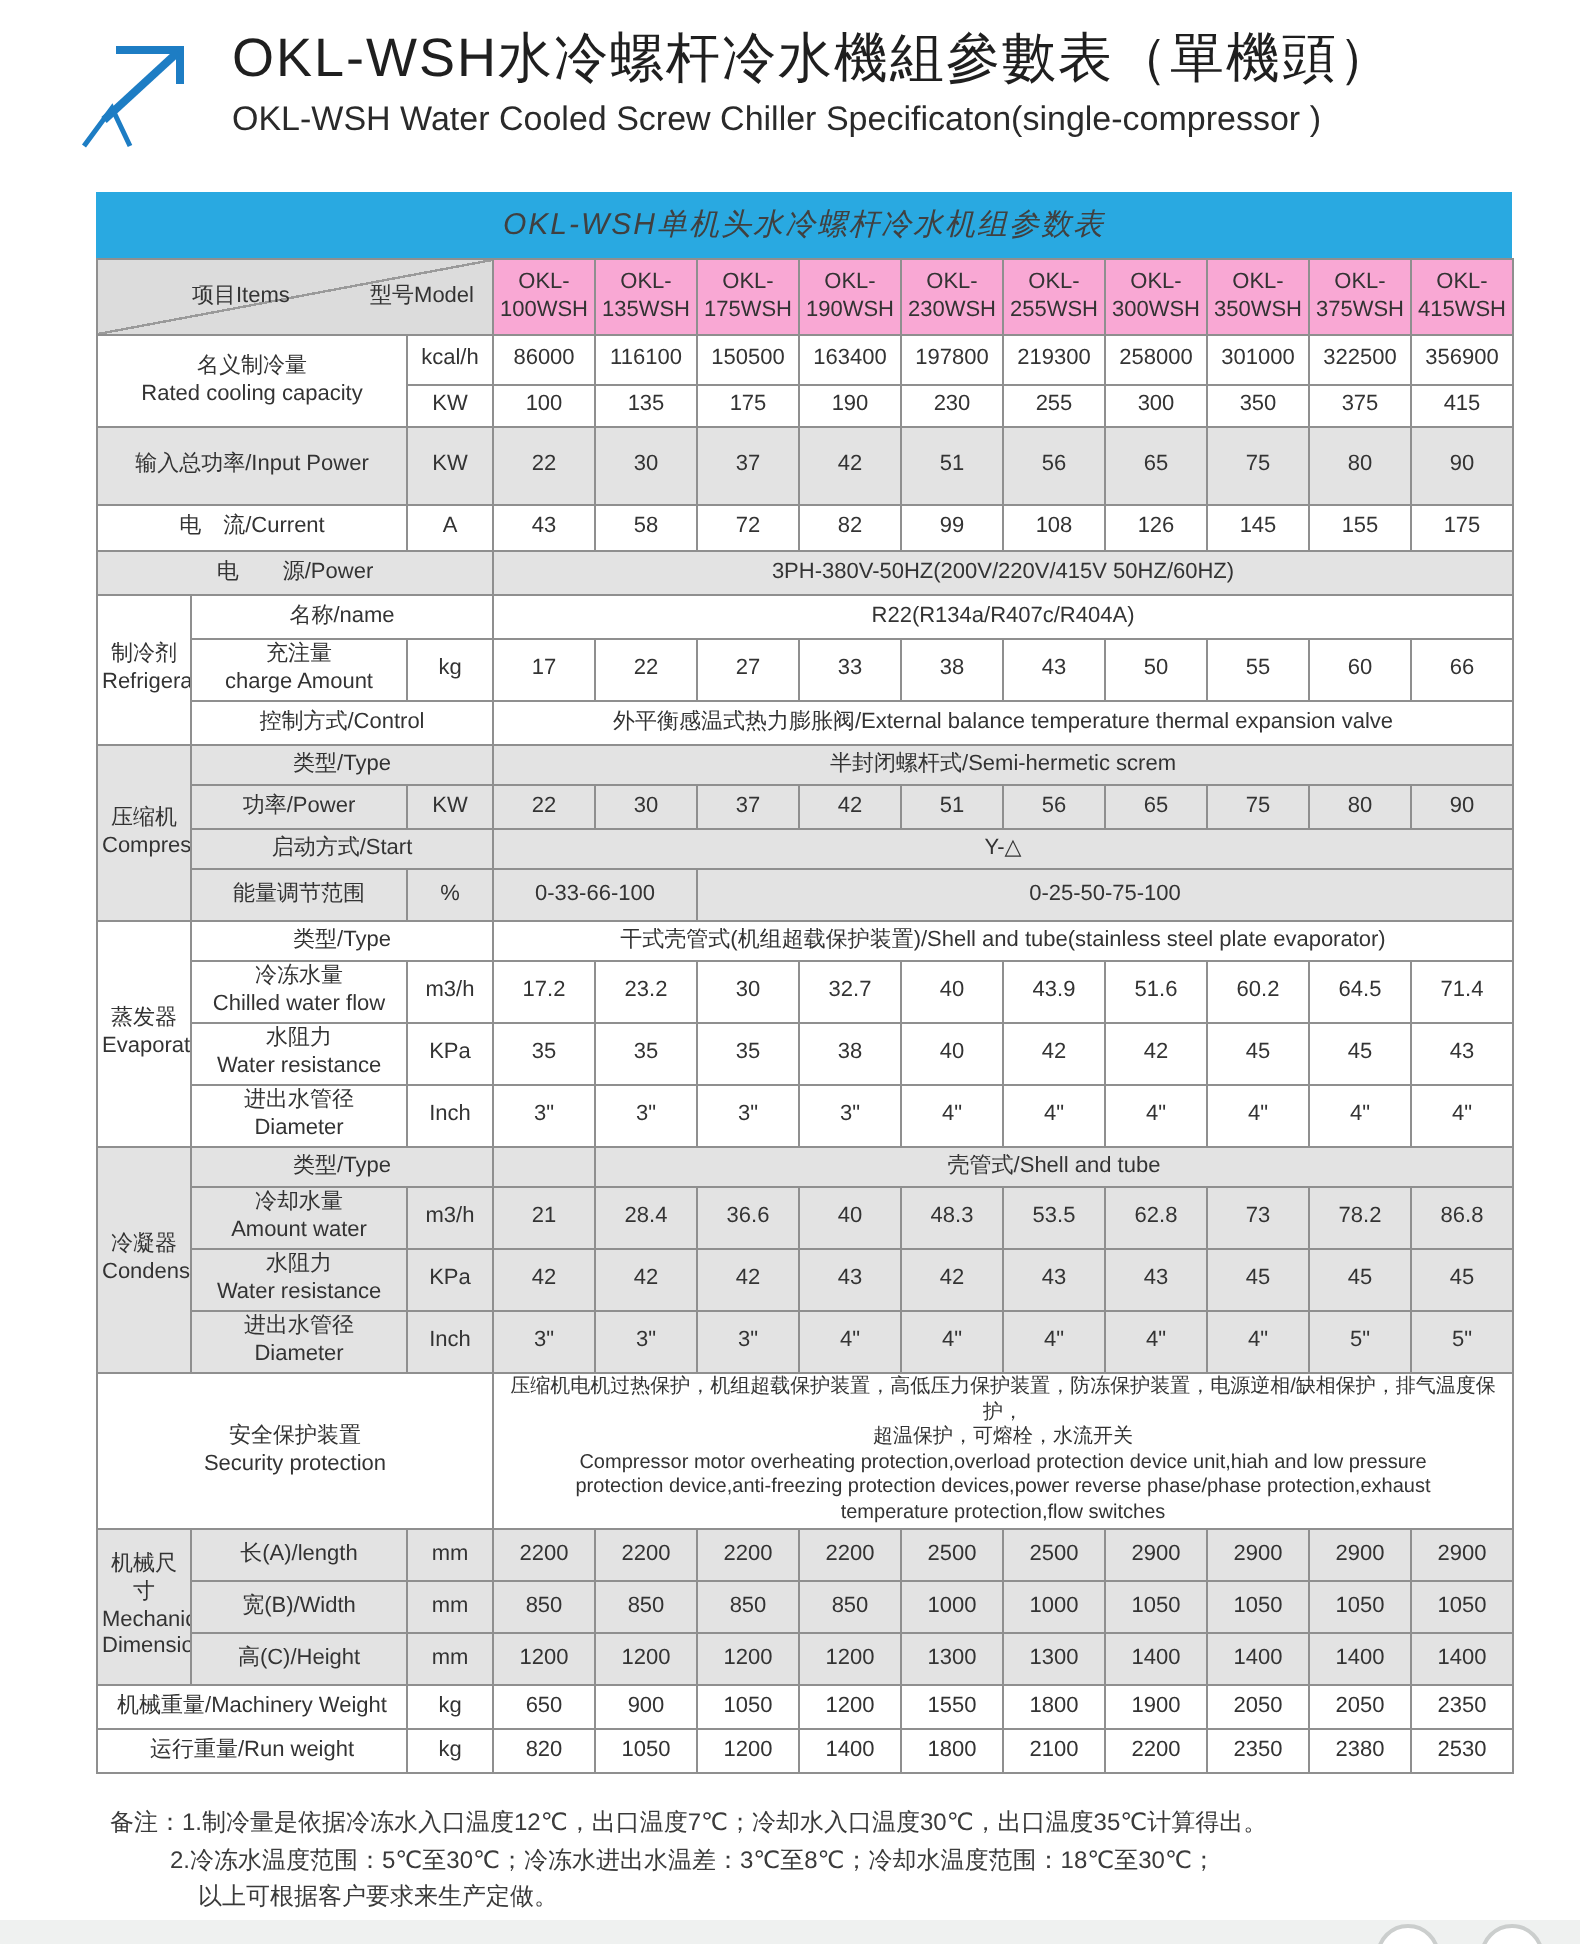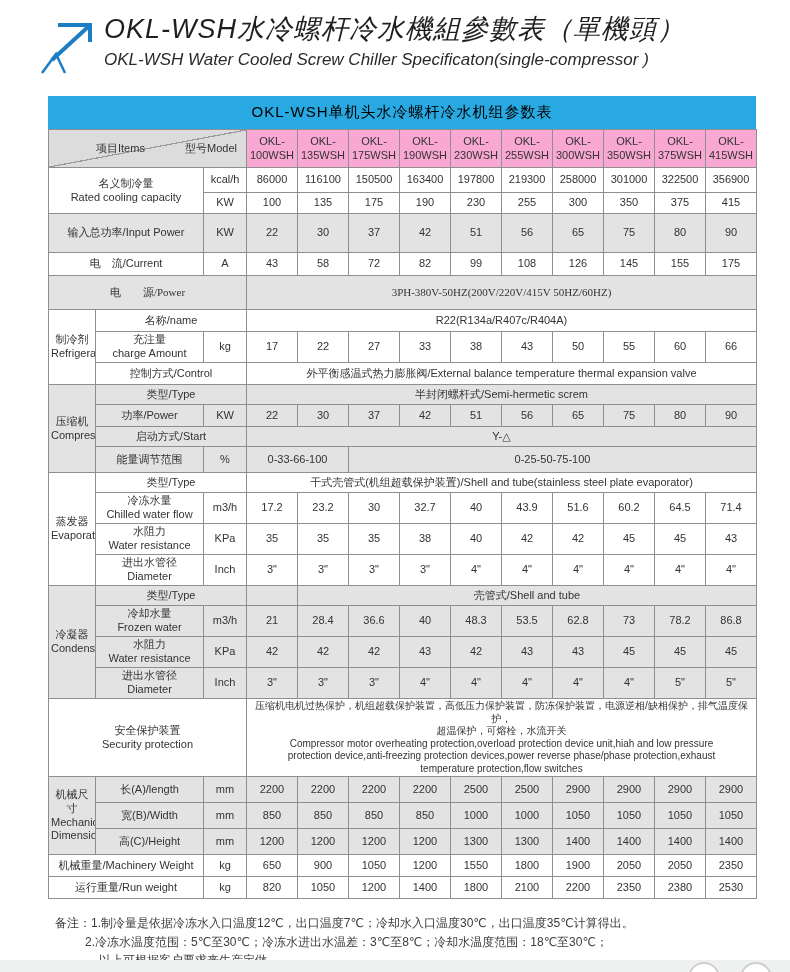--- a/index.html
+++ b/index.html
@@ -3,28 +3,28 @@
 <meta charset="utf-8">
 <style>
   html,body{margin:0;padding:0;background:#fff;}
   .page{
     position:relative;width:790px;height:972px;overflow:hidden;background:#ffffff;
     font-family:"Liberation Sans","DejaVu Sans",sans-serif;color:#333;
   }
   
   .hdr{display:flex;align-items:flex-start;padding:12px 0 0 38px;}
   .logo{width:62px;height:60px;flex:0 0 62px;margin-top:4px;}
-  .titles{margin-left:4px;font-style:italic;}
+  .titles{margin-left:16px;}
   .title-zh{font-size:27px;color:#1f1f1f;letter-spacing:1px;line-height:34px;white-space:nowrap;}
   .title-en{font-size:17px;color:#2a2a2a;line-height:24px;margin-top:2px;white-space:nowrap;}
   
   .table-wrap{margin:20px 0 0 48px;width:708px;}
   .caption-bar{
-    height:33px;background:#29a9e1;color:#000000;font-size:15px;
-    display:flex;align-items:center;justify-content:center;letter-spacing:1px;
+    height:33px;background:#29a9e1;color:#404040;font-size:15px;
+    display:flex;align-items:center;justify-content:center;letter-spacing:1px;font-style:italic;
   }
   table.spec{border-collapse:collapse;table-layout:fixed;width:708px;font-size:11px;}
   table.spec td{
     border:1px solid #8f8f8f;text-align:center;vertical-align:middle;
     padding:1px 2px;white-space:pre-line;line-height:1.25;color:#333;
     overflow:hidden;
   }
   table.spec{border:1px solid #7d7d7d;}
   tr.g td{background:#e3e3e3;}
   td.model{background:#f9a8d4;font-size:11px;line-height:1.3;}
@@ -157,21 +157,21 @@
             <td class="val">58</td>
             <td class="val">72</td>
             <td class="val">82</td>
             <td class="val">99</td>
             <td class="val">108</td>
             <td class="val">126</td>
             <td class="val">145</td>
             <td class="val">155</td>
             <td class="val">175</td>
           </tr>
-          <tr class="g" style="height: 34px; font-family: Liberation Serif, serif;">
+          <tr class="g" style="height: 22px;">
             <td class="lbl" colspan="3">电　　源/Power</td>
             <td class="val" colspan="10">3PH-380V-50HZ(200V/220V/415V  50HZ/60HZ)</td>
           </tr>
           <tr style="height: 22px;">
             <td class="grp" rowspan="3">制冷剂
 Refrigerant</td>
             <td class="lbl" colspan="2">名称/name</td>
             <td class="val" colspan="10">R22(R134a/R407c/R404A)</td>
           </tr>
           <tr style="height: 31px;">
@@ -276,21 +276,21 @@
           </tr>
           <tr class="g" style="height: 20px;">
             <td class="grp" rowspan="4">冷凝器
 Condenser</td>
             <td class="lbl" colspan="2">类型/Type</td>
             <td class="val"></td>
             <td class="val" colspan="9">壳管式/Shell and tube</td>
           </tr>
           <tr class="g" style="height: 31px;">
             <td class="lbl">冷却水量
-Frozen water</td>
+Amount water</td>
             <td class="unit">m3/h</td>
             <td class="val">21</td>
             <td class="val">28.4</td>
             <td class="val">36.6</td>
             <td class="val">40</td>
             <td class="val">48.3</td>
             <td class="val">53.5</td>
             <td class="val">62.8</td>
             <td class="val">73</td>
             <td class="val">78.2</td>

